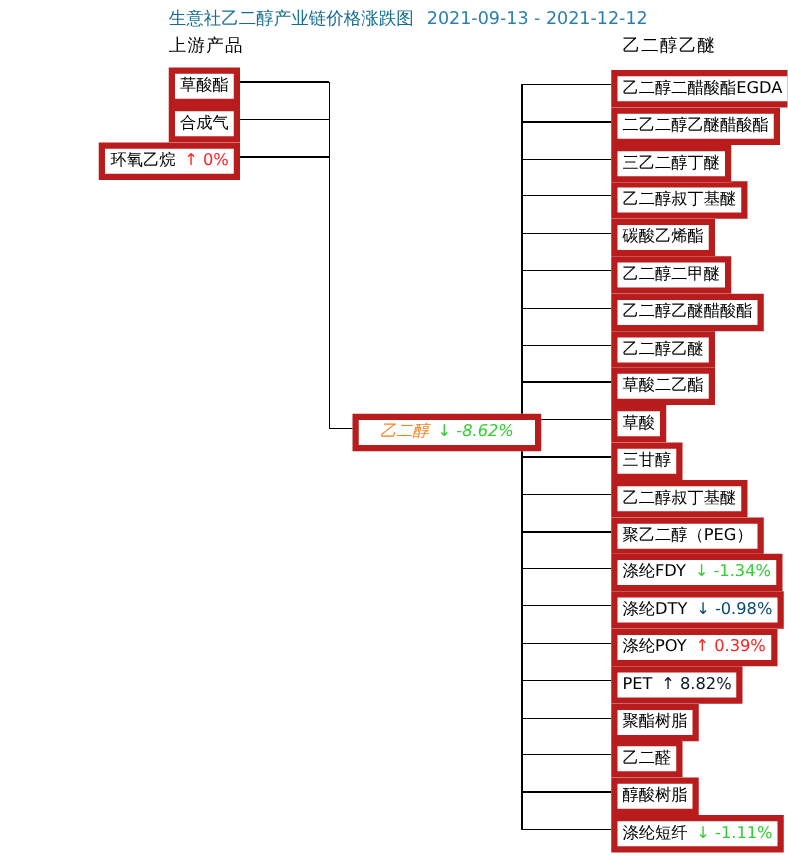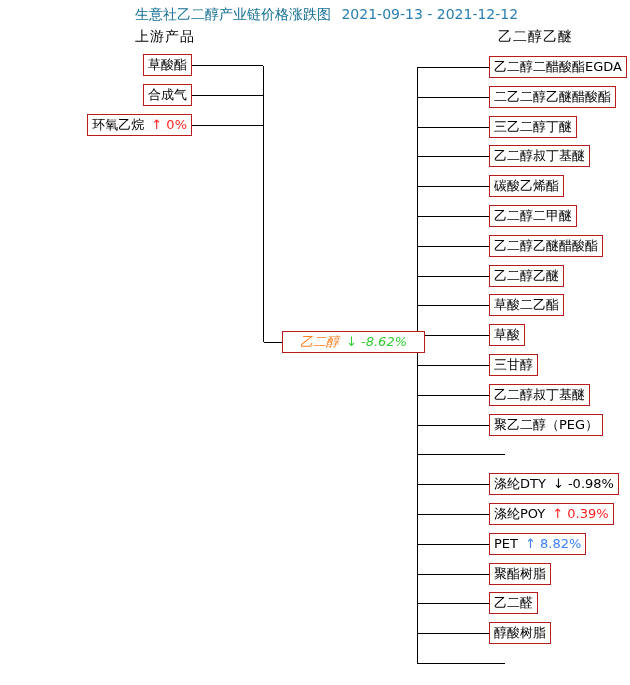--- a/index.html
+++ b/index.html
@@ -4,21 +4,21 @@
 <style>
   html,body { margin:0; padding:0; background:#fff; }
   .stage { position:relative; width:630px; height:685px; background:#ffffff;
            font-family:"DejaVu Sans", sans-serif; font-size:13px; color:#000; overflow:hidden;margin-left:25px; }
   .title { position:absolute; left:110px; top:6px; white-space:nowrap; font-size:14px; }
   .title .date { margin-left:6px; }
   .section-label { position:absolute; top:28px; font-size:14px; white-space:nowrap; letter-spacing:1px; }
   .us-label { left:110px; }
   .ds-label { left:473px; }
   svg.lines { position:absolute; left:0; top:0; }
-  .box { position:absolute; height:20px; line-height:20px; border:1px solid #b91c1c;
+  .box { position:absolute; height:20px; line-height:20px; border:5px solid #b91c1c;
          background:#fff; padding:0 4px; white-space:nowrap; }
   .ds { left:464px; }
   .us { right:463px; }
   .center-box { left:257px; top:331px; padding:0 17px;font-style:italic; }
   .chg { margin-left:7px; }
   .chg:empty { display:none; }
 </style>
 </head>
 <body>
 
@@ -85,32 +85,38 @@
   </div>
   <div class="box ds" style="top:354px">
     <span>三甘醇</span>
   </div>
   <div class="box ds" style="top:384px">
     <span>乙二醇叔丁基醚</span>
   </div>
   <div class="box ds" style="top:414px">
     <span>聚乙二醇（PEG）</span>
   </div>
+  <div class="box ds" style="top:443px">
+    <span>涤纶FDY</span><span class="chg" style="color: rgb(51, 204, 51);">↓ -1.34%</span>
+  </div>
   <div class="box ds" style="top:473px">
-    <span>涤纶DTY</span><span class="chg" style="color: #000000;">↓ -0.98%</span>
+    <span>涤纶DTY</span><span class="chg" style="color: #0c4a6e;">↓ -0.98%</span>
   </div>
   <div class="box ds" style="top:503px">
     <span>涤纶POY</span><span class="chg" style="color: rgb(255, 34, 34);">↑ 0.39%</span>
   </div>
   <div class="box ds" style="top:533px">
-    <span>PET</span><span class="chg" style="color: #3b82f6;">↑ 8.82%</span>
+    <span>PET</span><span class="chg" style="color: #0f172a;">↑ 8.82%</span>
   </div>
   <div class="box ds" style="top:563px">
     <span>聚酯树脂</span>
   </div>
   <div class="box ds" style="top:592px">
     <span>乙二醛</span>
   </div>
   <div class="box ds" style="top:622px">
     <span>醇酸树脂</span>
   </div>
+  <div class="box ds" style="top:652px">
+    <span>涤纶短纤</span><span class="chg" style="color: rgb(51, 204, 51);">↓ -1.11%</span>
+  </div>
 
 </div>
 
 </body></html>

